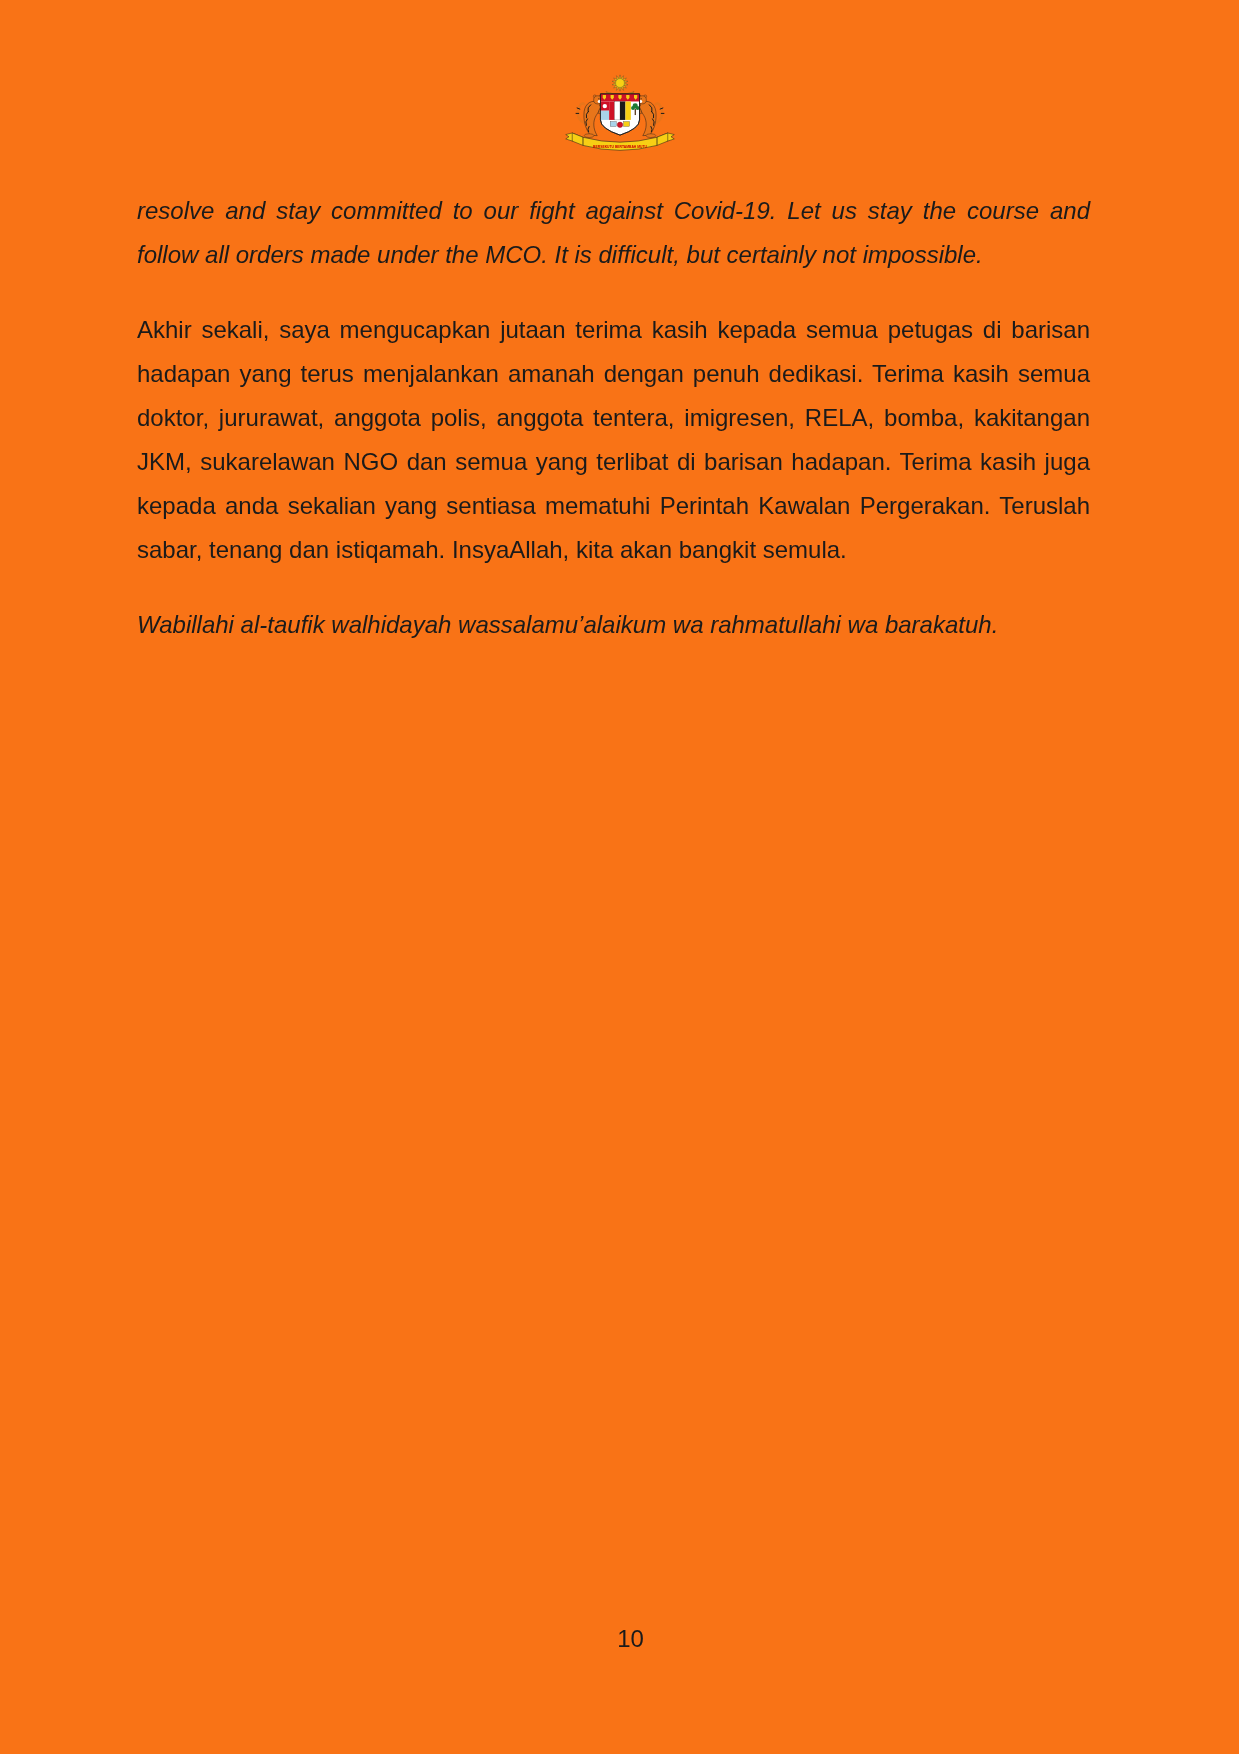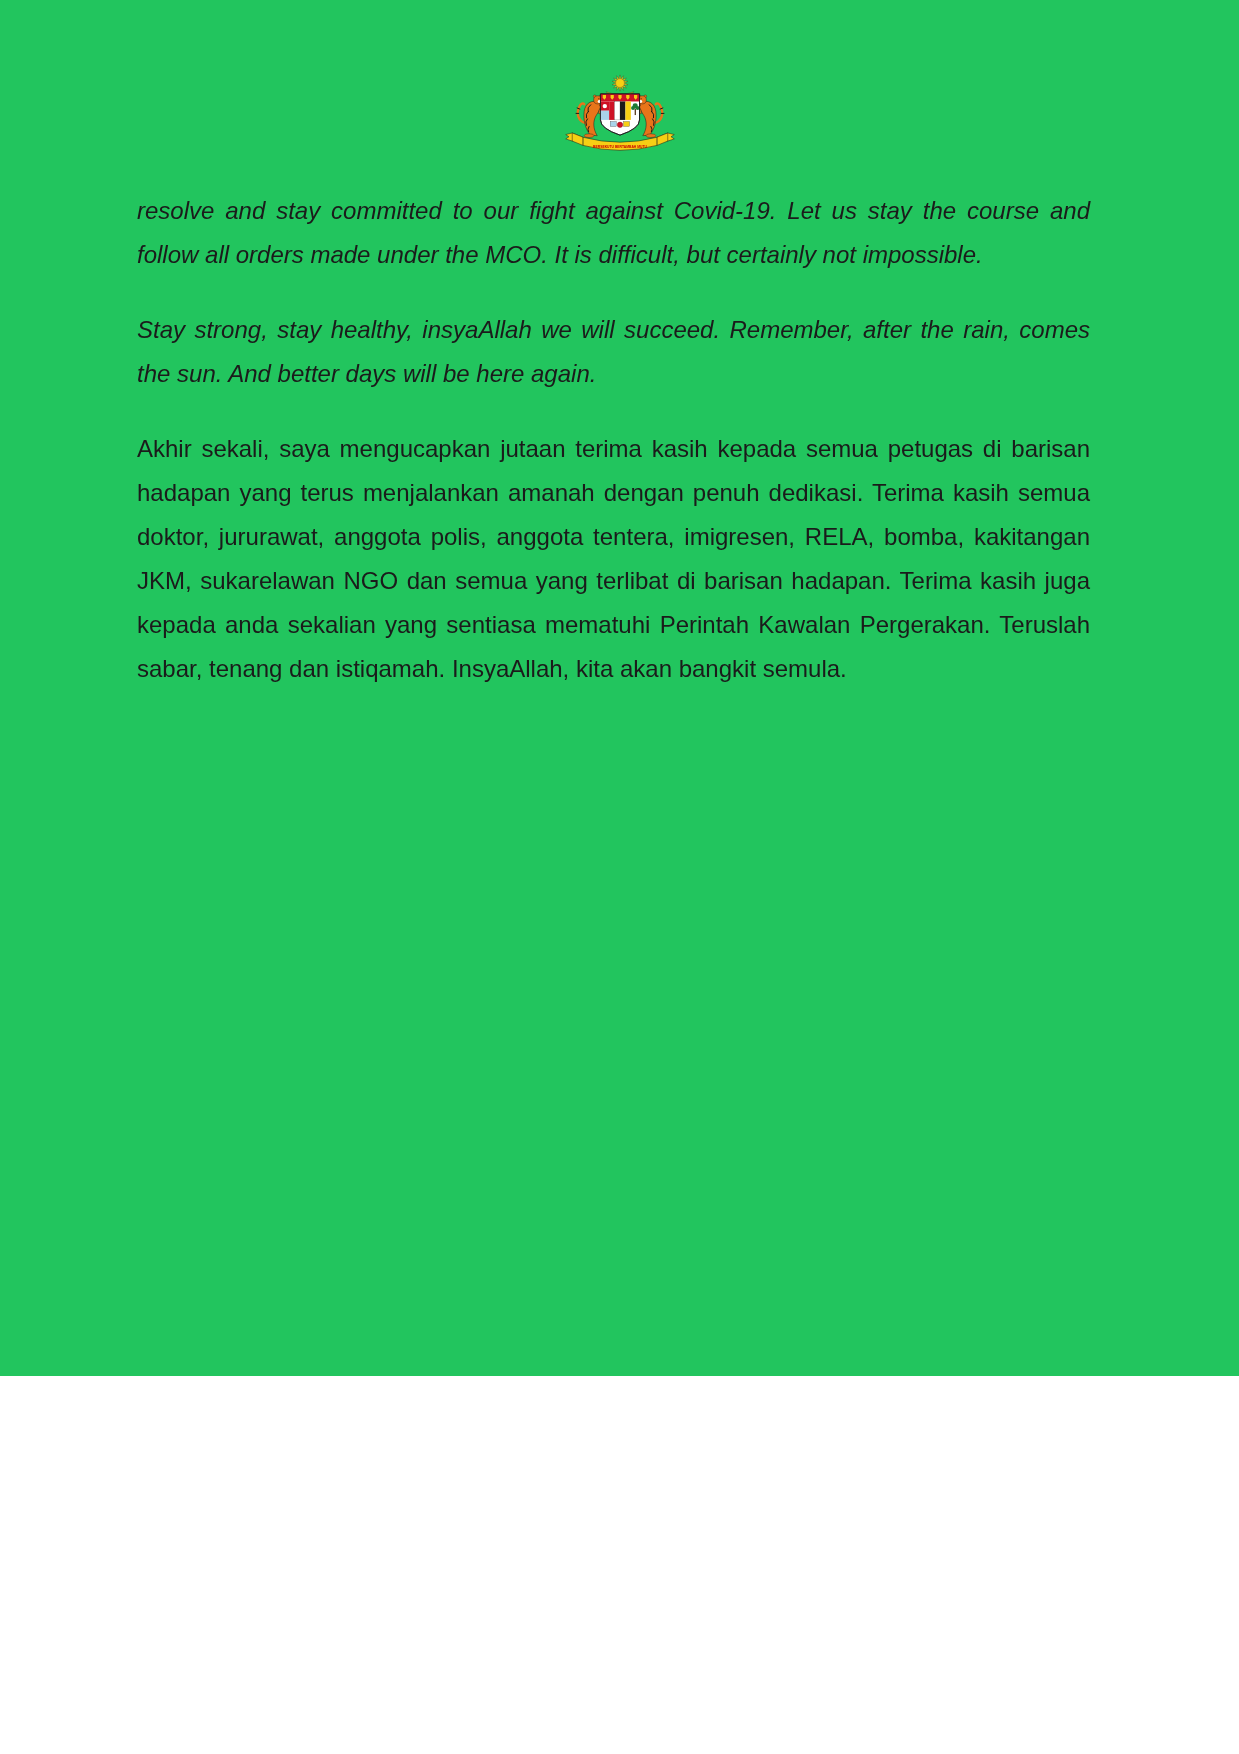--- a/index.html
+++ b/index.html
@@ -1,20 +1,20 @@
 <!DOCTYPE html>
 <html><head>
 <meta charset="utf-8">
 <style>
   html, body { margin: 0; padding: 0; background: #ffffff; }
   .page {
     position: relative;
     width: 1239px;
-    height: 1376px;
-    background: #22c55e;
+    height: 1754px;
+    background: #f97316;
     font-family: "Liberation Sans", sans-serif;
     color: #1b1b1b;
     overflow: hidden;
   }
   .page-header {
     position: absolute;
     top: 70px;
     left: 0;
     width: 100%;
     text-align: center;
@@ -120,21 +120,21 @@
         <path d="M52,116 L52,131 L72,139 L72,124 Z" fill="#F7CF14" stroke="#1A1A1A" stroke-width="0.9"></path>
         <path d="M228,116 L228,131 L208,139 L208,124 Z" fill="#F7CF14" stroke="#1A1A1A" stroke-width="0.9"></path>
         <path d="M72,124 Q140,142 208,124 L208,139 Q140,157 72,139 Z" fill="#F7CF14" stroke="#1A1A1A" stroke-width="1"></path>
         <text x="140" y="143" text-anchor="middle" font-size="6.2" fill="#CC0000" font-family="Liberation Sans, sans-serif" font-weight="bold">BERSEKUTU BERTAMBAH MUTU</text>
       </g>
     </svg>
   </header>
 
   <main class="content">
     <p class="para italic">resolve and stay committed to our fight against Covid-19. Let us stay the course and follow all orders made under the MCO. It is difficult, but certainly not impossible.</p>
-    <p class="para italic">Stay strong, stay healthy, insyaAllah we will succeed. Remember, after the rain, comes the sun. And better days will be here again.</p>
     <p class="para regular">Akhir sekali, saya mengucapkan jutaan terima kasih kepada semua petugas di barisan hadapan yang terus menjalankan amanah dengan penuh dedikasi. Terima kasih semua doktor, jururawat, anggota polis, anggota tentera, imigresen, RELA, bomba, kakitangan JKM, sukarelawan NGO dan semua yang terlibat di barisan hadapan. Terima kasih juga kepada anda sekalian yang sentiasa mematuhi Perintah Kawalan Pergerakan. Teruslah sabar, tenang dan istiqamah. InsyaAllah, kita akan bangkit semula.</p>
+    <p class="para italic">Wabillahi al-taufik walhidayah wassalamu’alaikum wa rahmatullahi wa barakatuh.</p>
   </main>
 
   <footer class="page-footer">
     <span>10</span>
   </footer>
 
 </div>
 
 </body></html>

